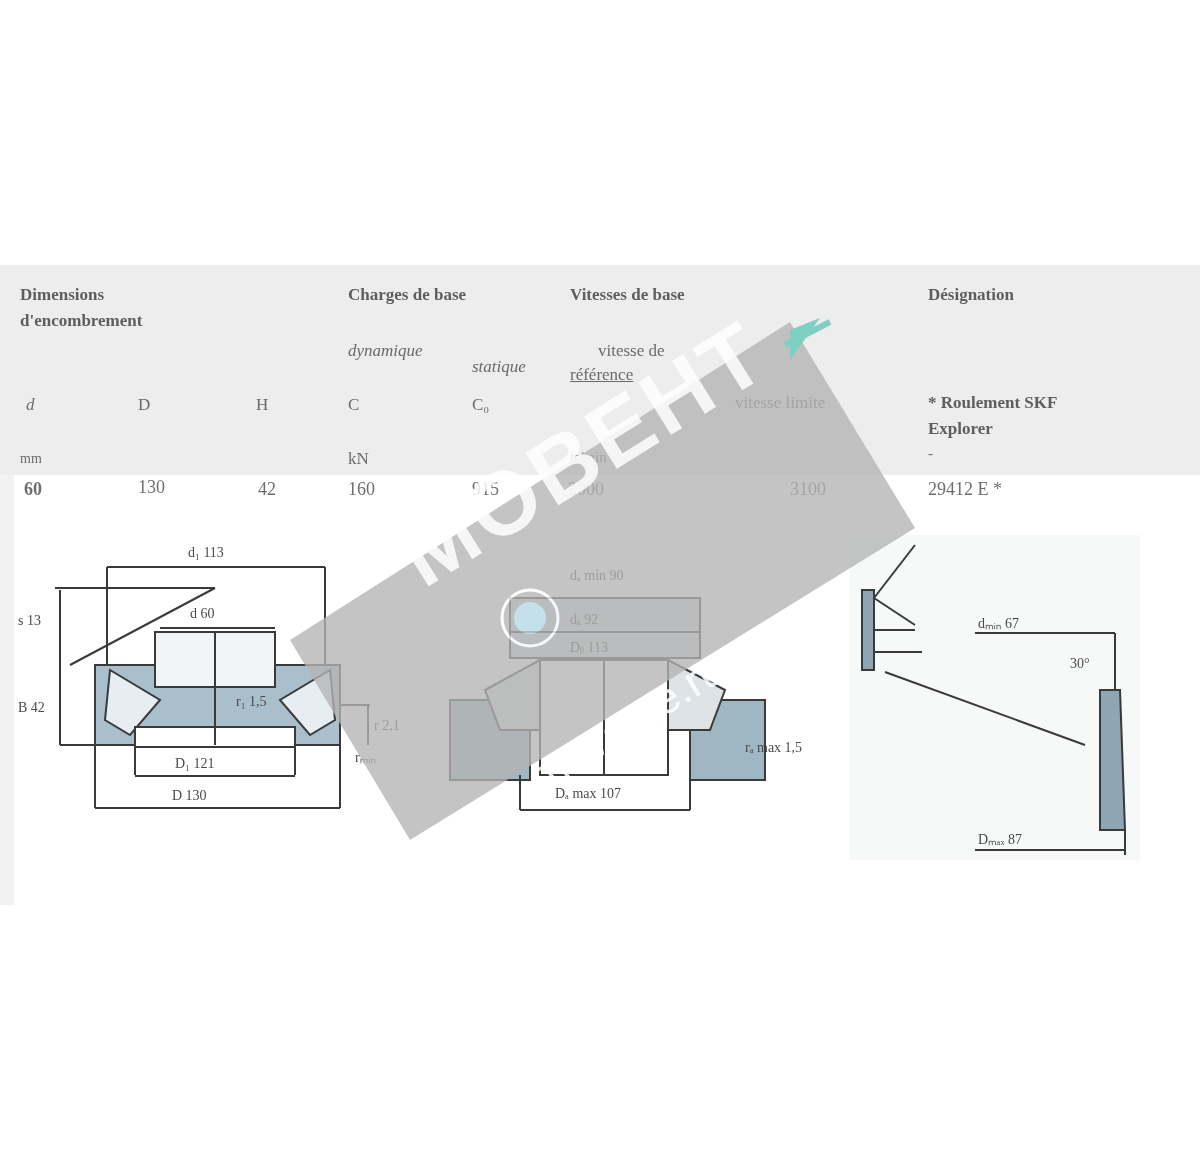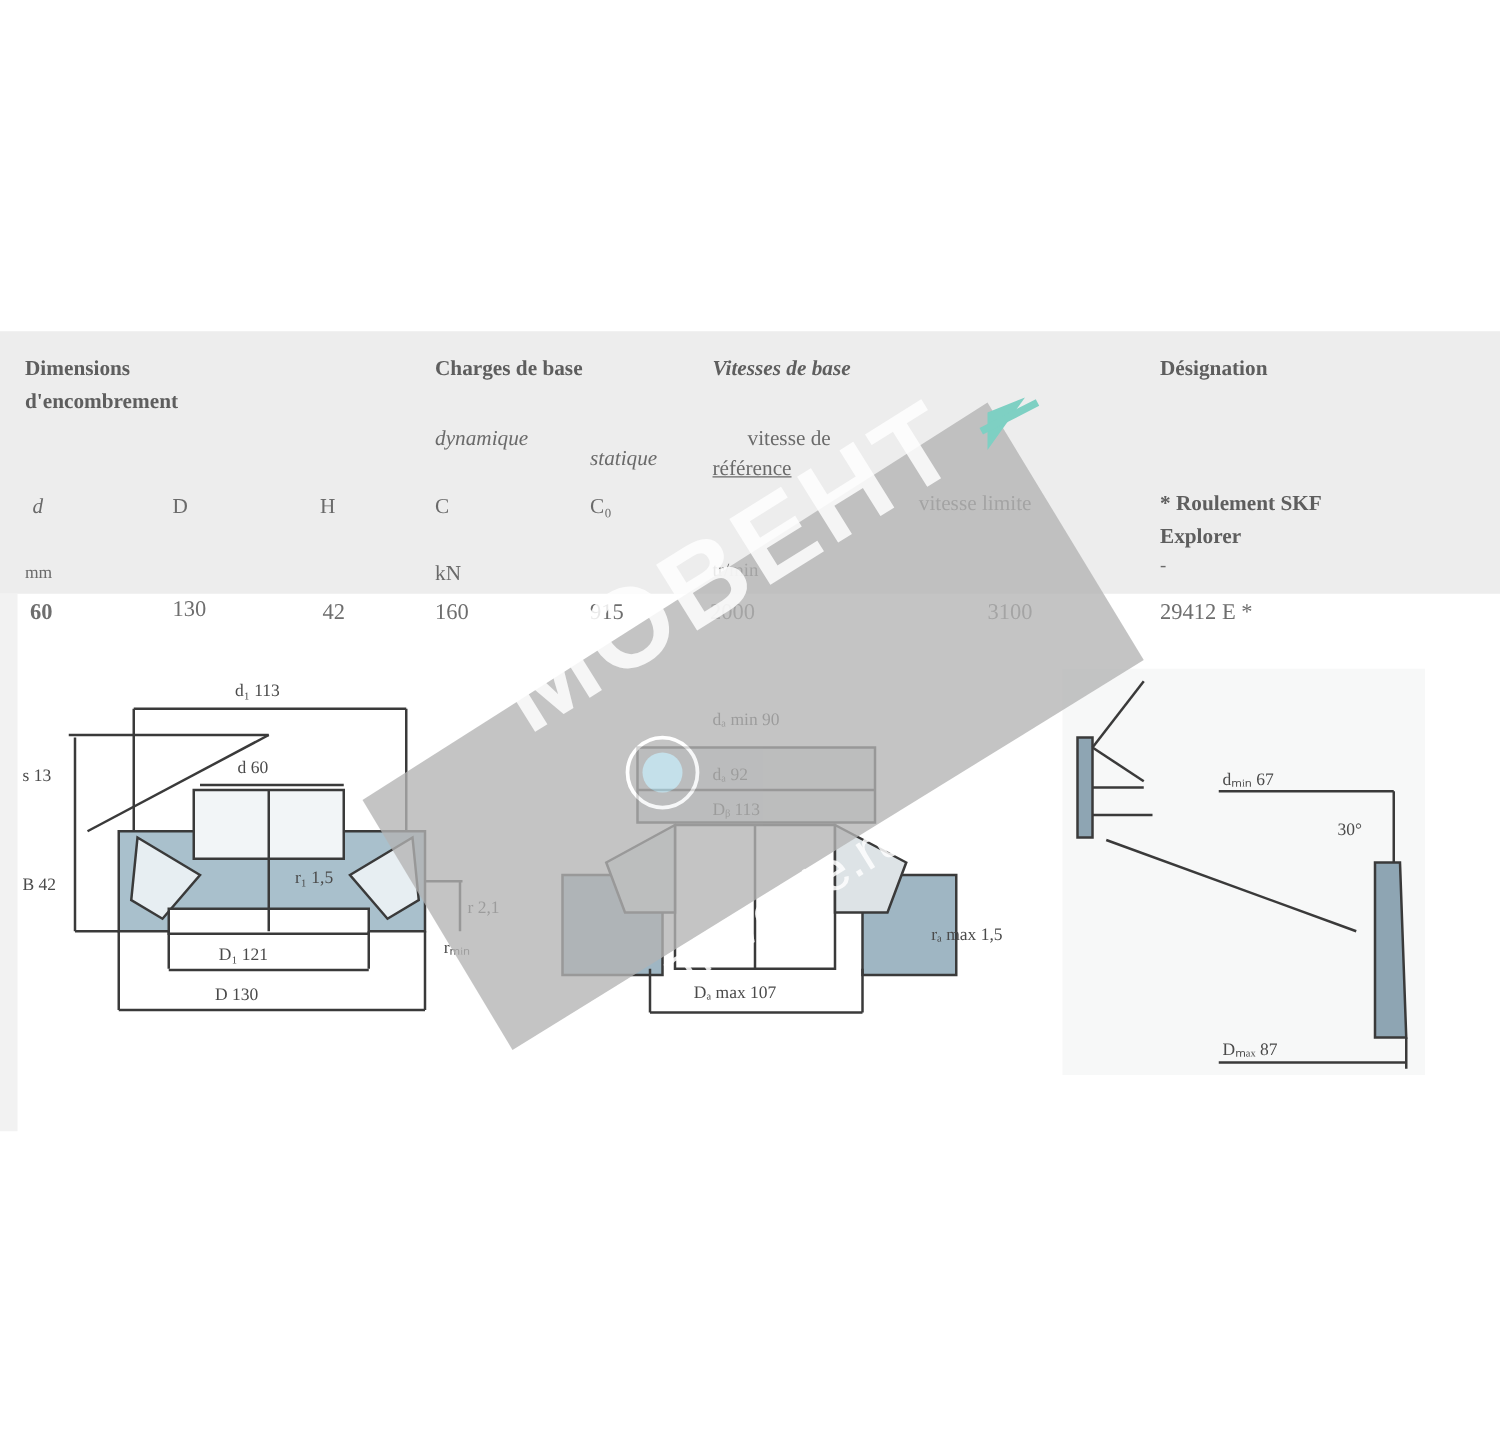--- a/index.html
+++ b/index.html
@@ -20,21 +20,21 @@
 </head>
 <body>
 
 <div class="sheet">
   <div class="header-band"></div>
   <div class="left-edge"></div>
 
   <div class="t b" style="left:20px;top:20px;">Dimensions</div>
   <div class="t b" style="left:20px;top:46px;">d'encombrement</div>
   <div class="t b" style="left:348px;top:20px;">Charges de base</div>
-  <div class="t b" style="left:570px;top:20px;font-style:italic;">Vitesses de base</div>
+  <div class="t b" style="left:570px;top:20px;">Vitesses de base</div>
   <div class="t b" style="left:928px;top:20px;">Désignation</div>
 
   <div class="t i" style="left:348px;top:76px;">dynamique</div>
   <div class="t i" style="left:472px;top:92px;">statique</div>
   <div class="t" style="left:598px;top:76px;">vitesse de</div>
   <div class="t" style="left:570px;top:100px;text-decoration:underline;">référence</div>
   <div class="t" style="left:735px;top:128px;">vitesse limite</div>
   <div class="t b" style="left:928px;top:128px;">* Roulement SKF</div>
   <div class="t b" style="left:928px;top:154px;">Explorer</div>
 

